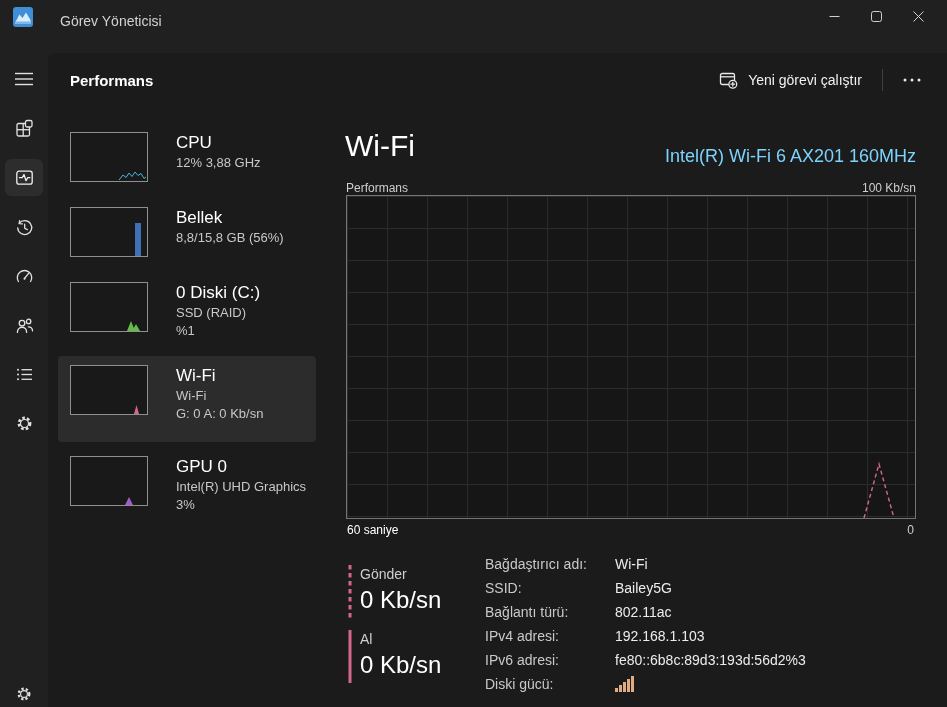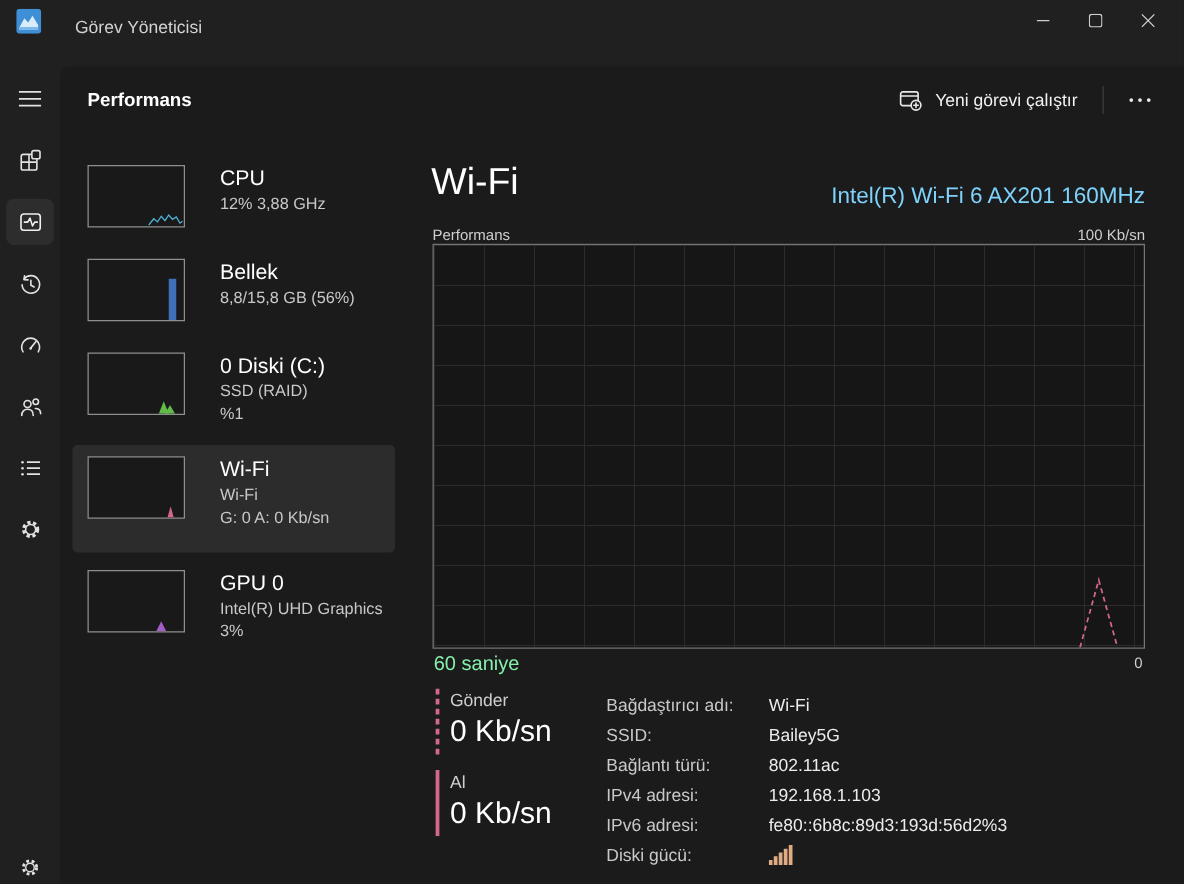--- a/index.html
+++ b/index.html
@@ -47,24 +47,24 @@
   .chart-label { position:absolute; left:298px; top:128px; font-size:12px; color:#cfcfcf; }
   .chart-max { position:absolute; right:31px; top:128px; font-size:12px; color:#cfcfcf; }
   .big-chart {
     position:absolute; left:298px; top:142px; width:570px; height:324px;
     border:1px solid #757575; background-color:#161616;
     background-image:
       repeating-linear-gradient(to right, #2c2c2c 0 1px, transparent 1px 40px),
       repeating-linear-gradient(to bottom, #2c2c2c 0 1px, transparent 1px 32px);
   }
   .big-chart svg { position:absolute; left:0; top:0; }
-  .chart-xleft { position:absolute; left:299px; top:470px; font-size:16px; color:#86efac; }
+  .chart-xleft { position:absolute; left:299px; top:470px; font-size:12px; color:#ffffff; }
   .chart-xright { position:absolute; right:33px; top:470px; font-size:12px; color:#cfcfcf; }
 
-  .thr-block { position:absolute; left:300px; display:flex; gap:8px; }
+  .thr-block { position:absolute; left:300px; display:flex; gap:8px;margin-top:14px; }
   .thr-send { top:497px; } .thr-recv { top:562px; }
   .thr-label { font-size:14px; color:#cfcfcf; line-height:20px; }
   .thr-value { font-size:24px; font-weight:400; color:#fff; line-height:32px; }
 
   .details { position:absolute; left:437px; top:499px; display:grid; grid-template-columns:130px auto; column-gap:0; row-gap:0; }
   .det-label { font-size:14px; color:#c9c9c9; line-height:24px; white-space:nowrap; }
   .det-value { font-size:14px; color:#ececec; line-height:24px; white-space:nowrap; }
   .det-icon-cell { display:flex; align-items:center; height:24px; }
 </style>
 </head>

